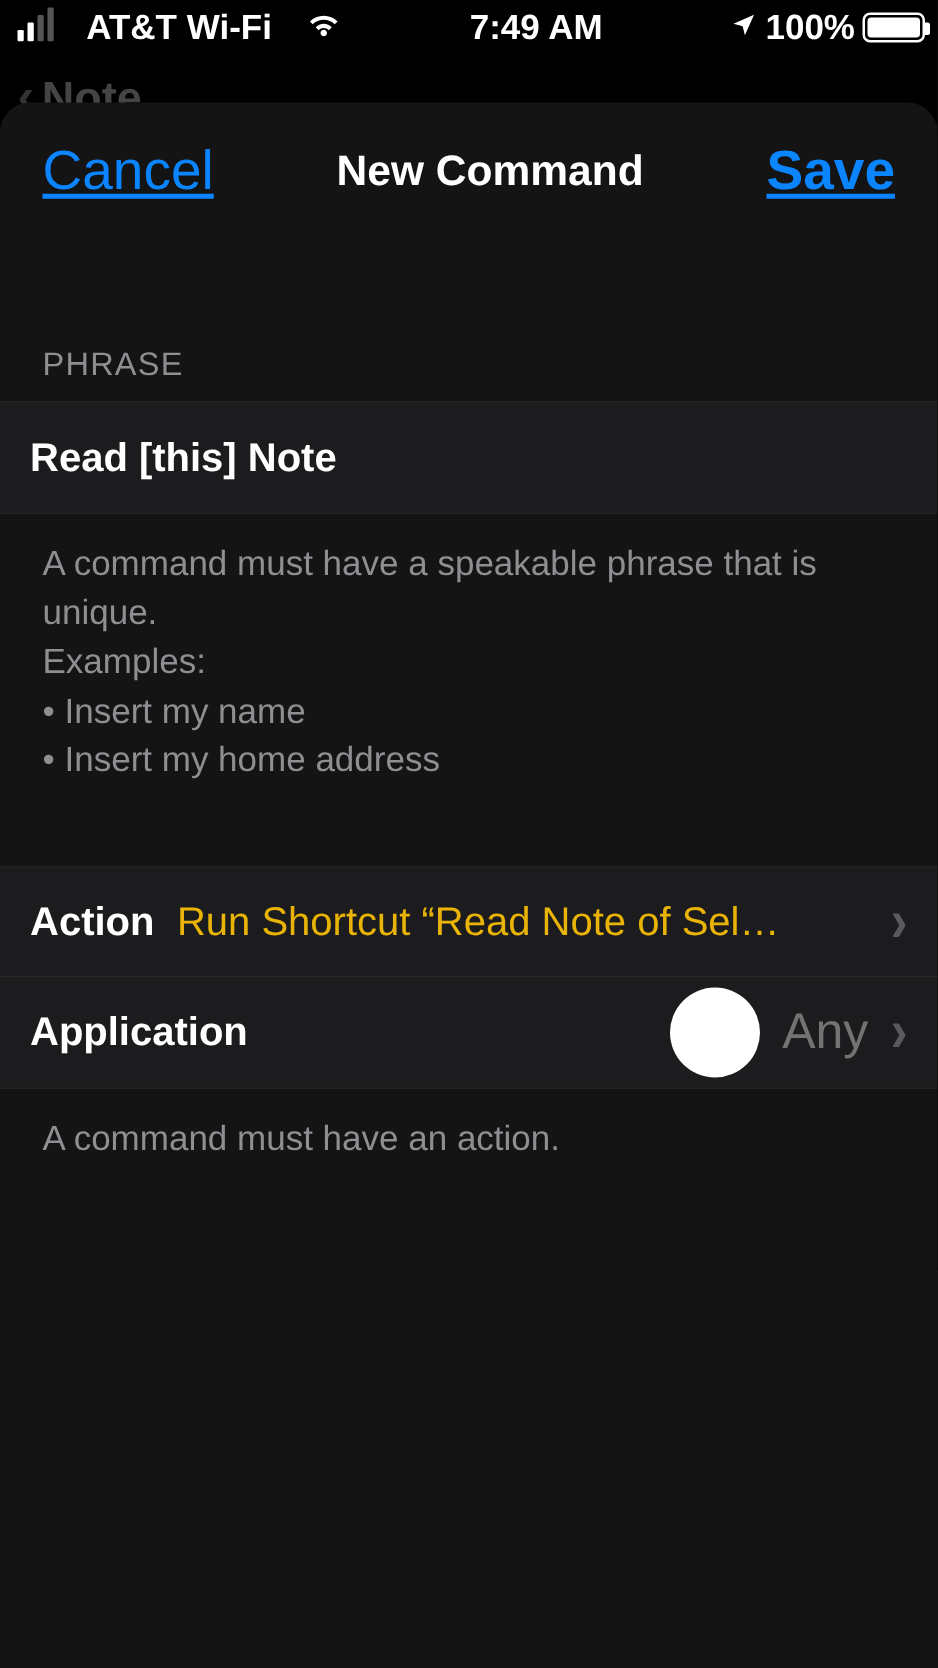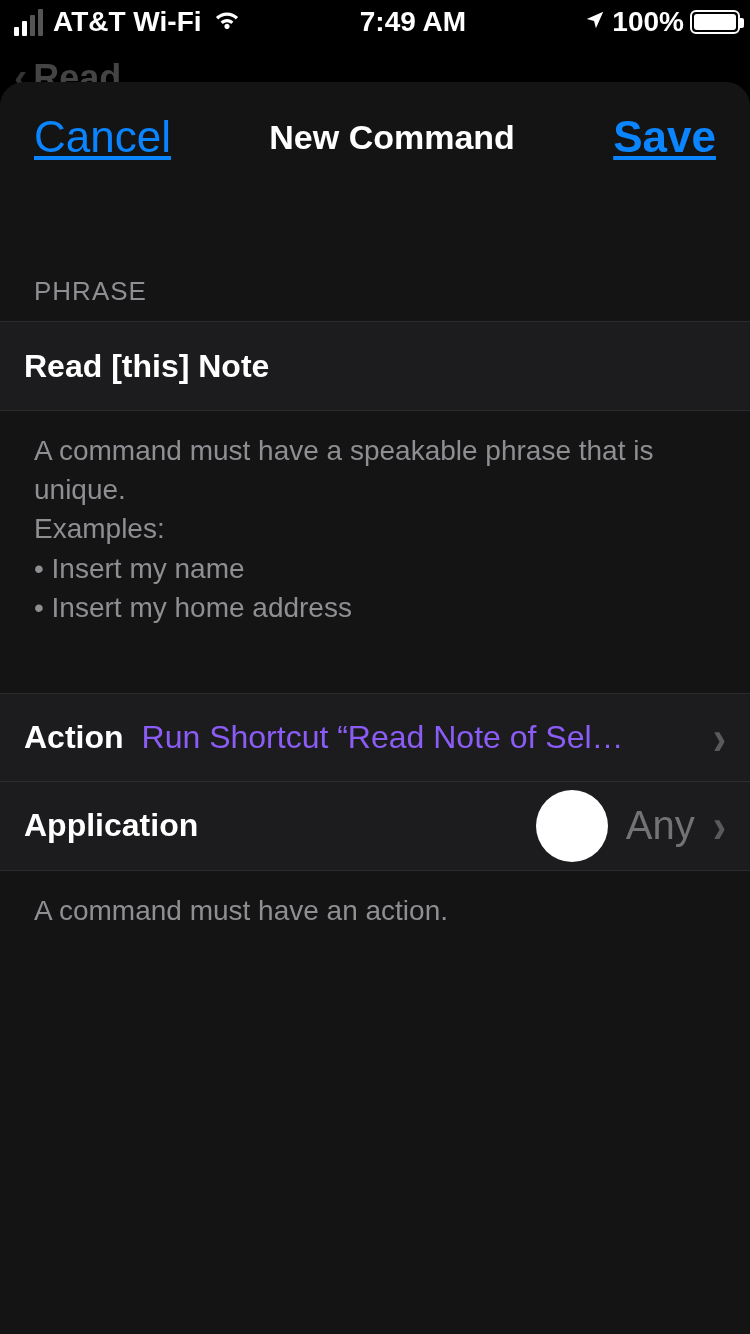--- a/index.html
+++ b/index.html
@@ -21,21 +21,21 @@
     .status-bar {
       height: 44px;
       display: flex;
       align-items: center;
       justify-content: space-between;
       padding: 0 10px 0 14px;
       color: #fff;
       font-size: 28px;
       font-weight: 600;
     }
-    .status-left { display: flex; align-items: center; gap: 10px; }
+    .status-left { display: flex; align-items: flex-start; gap: 26px; }
     .status-right { display: flex; align-items: center; gap: 6px; }
 
     .signal-bars { display: inline-flex; align-items: flex-end; gap: 3px; }
     .signal-bars span { width: 5px; background: #555; border-radius: 1px; }
     .signal-bars span:nth-child(1){ height: 9px; background:#fff; }
     .signal-bars span:nth-child(2){ height: 15px; background:#fff; }
     .signal-bars span:nth-child(3){ height: 21px; }
     .signal-bars span:nth-child(4){ height: 27px; }
 
     .battery {
@@ -99,21 +99,21 @@
       padding: 0 24px;
       min-height: 88px;
       display:flex; align-items:center;
       gap: 18px;
       font-size: 32px;
       color:#fff;
       border-bottom: 1px solid #2d2d2f;
     }
     .cell:last-child { border-bottom: none; }
     .cell .label { font-weight: 600; flex-shrink:0; }
-    .cell .value { color:#8b5cf6; flex:1 1 auto; white-space: nowrap; overflow:hidden; text-overflow: ellipsis; }
+    .cell .value { color:#eab308; flex:1 1 auto; white-space: nowrap; overflow:hidden; text-overflow: ellipsis; }
     .cell .push { margin-left:auto; }
 
     .phrase-input {
       background: transparent; border: none; outline: none;
       color:#fff; font-size: 32px; font-weight: 600;
       width: 100%;
     }
 
     .section-footer {
       color:#8e8e93;
@@ -162,21 +162,21 @@
     </span>
     <span>100%</span>
     <span class="battery">
         <span class="battery-fill"></span>
       </span>
   </div>
 </div>
 
 <div class="under-nav">
   <span style="color:#333;font-size:40px;margin-right:6px;">‹</span>
-  <span>Read</span>
+  <span>Note</span>
   <span class="under-title">Custom</span>
 </div>
 
 <div class="sheet">
 
   <div class="modal-header">
     <span class="link">Cancel</span>
     <span class="modal-title">New Command</span>
     <span class="link bold">Save</span>
   </div>

